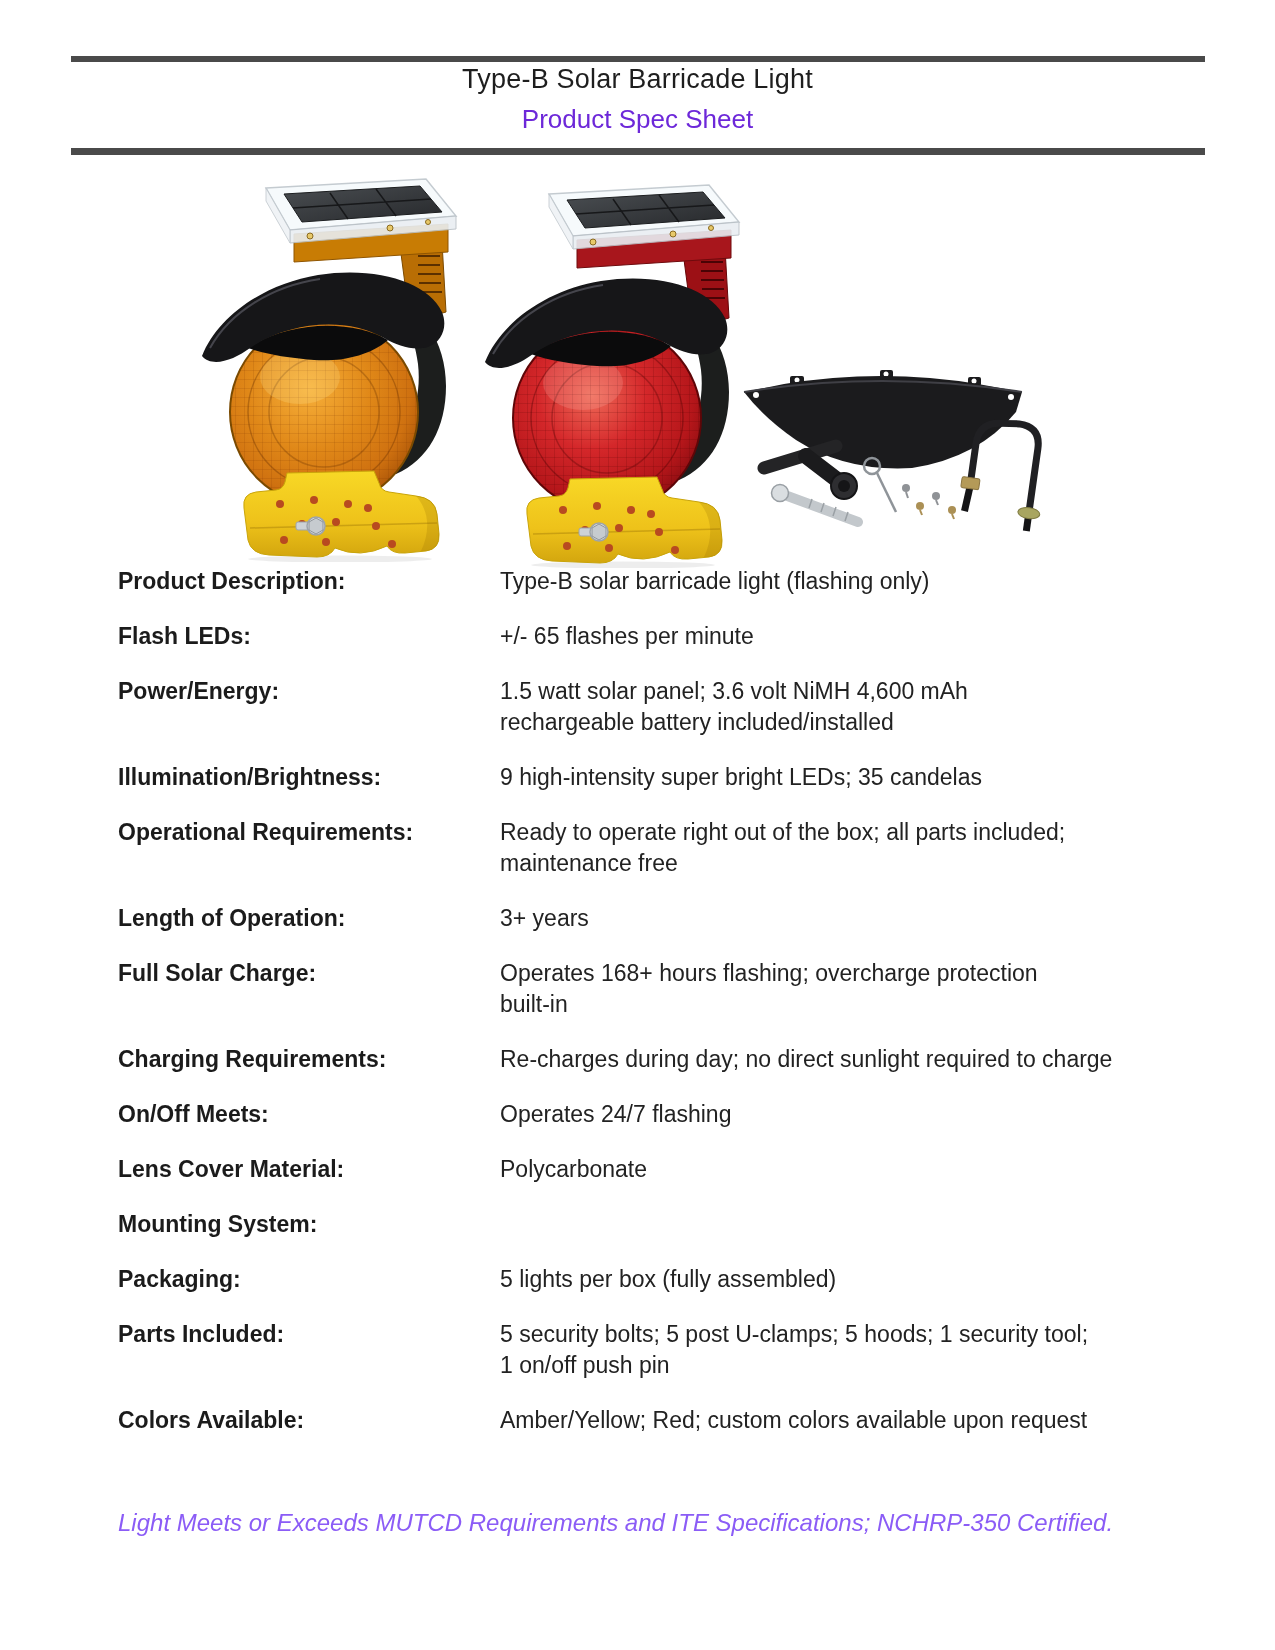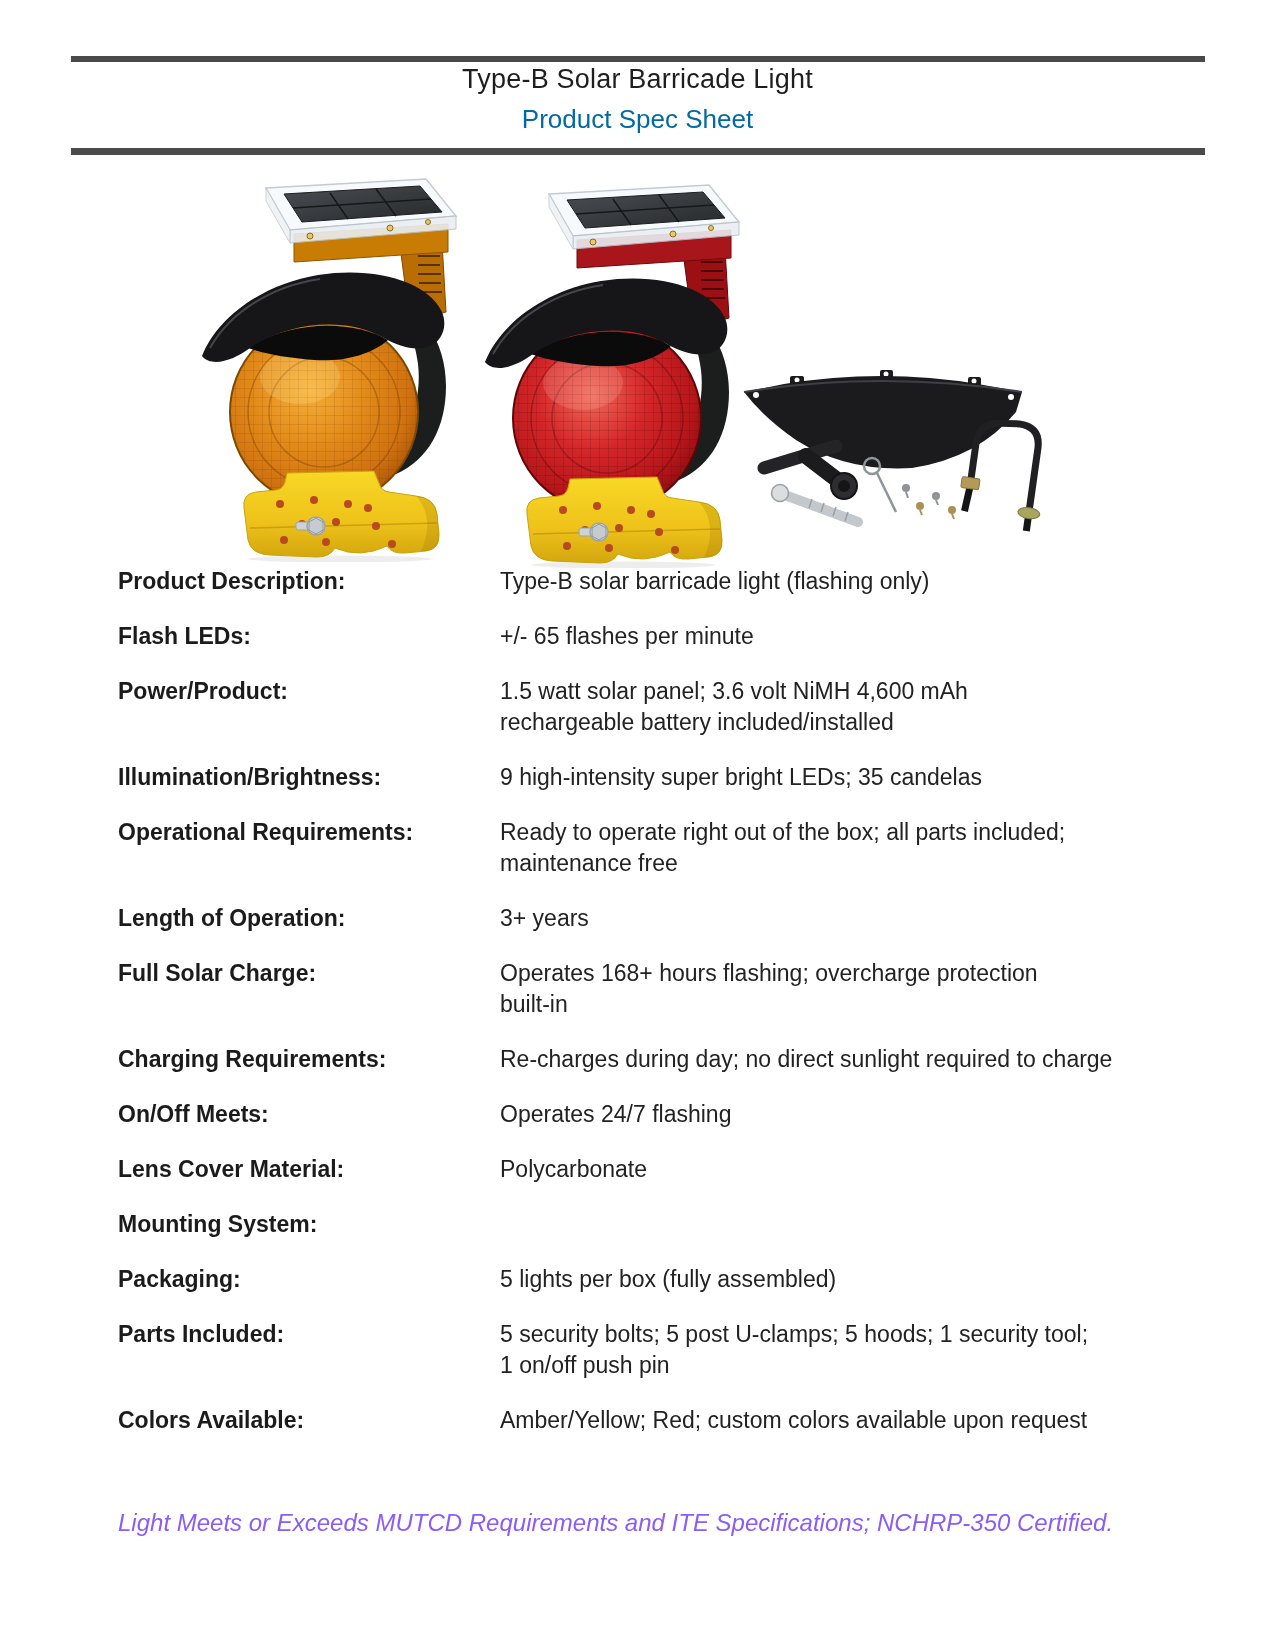--- a/index.html
+++ b/index.html
@@ -13,21 +13,21 @@
   }
   .rule { position:absolute; left:71px; right:70px; background:#4a4a4a; }
   .rule-top { top:56px; height:6px; }
   .rule-mid { top:148px; height:7px; }
   .doc-title {
     position:absolute; top:64px; left:0; width:100%;
     text-align:center; font-size:27px; font-weight:normal; letter-spacing:.2px;
   }
   .doc-subtitle {
     position:absolute; top:104px; left:0; width:100%;
-    text-align:center; font-size:26px; font-weight:400; color:#0369a1;
+    text-align:center; font-size:26px; font-weight:400; color:#6d28d9;
   }
   .images { position:absolute; top:172px; left:185px; width:880px; height:395px; }
   .img-amber { position:absolute; left:5px;  top:0; }
   .img-red   { position:absolute; left:288px; top:6px; }
   .img-parts { position:absolute; left:535px; top:192px; }
   .specs { position:absolute; top:566px; left:118px; width:1070px; }
   .spec-row { display:flex; margin-bottom:24px; font-size:23px; line-height:31px; }
   .spec-label { width:382px; flex-shrink:0; font-weight:bold; color:#1b1b1b; }
   .spec-value { width:680px; white-space:pre-line; color:#222; }
   .footer-note {
@@ -248,21 +248,21 @@
   <div class="specs">
     <div class="spec-row">
       <div class="spec-label">Product Description:</div>
       <div class="spec-value">Type-B solar barricade light (flashing only)</div>
     </div>
     <div class="spec-row">
       <div class="spec-label">Flash LEDs:</div>
       <div class="spec-value">+/- 65 flashes per minute</div>
     </div>
     <div class="spec-row">
-      <div class="spec-label">Power/Product:</div>
+      <div class="spec-label">Power/Energy:</div>
       <div class="spec-value">1.5 watt solar panel; 3.6 volt NiMH 4,600 mAh
 rechargeable battery included/installed</div>
     </div>
     <div class="spec-row">
       <div class="spec-label">Illumination/Brightness:</div>
       <div class="spec-value">9 high-intensity super bright LEDs; 35 candelas</div>
     </div>
     <div class="spec-row">
       <div class="spec-label">Operational Requirements:</div>
       <div class="spec-value">Ready to operate right out of the box; all parts included;

